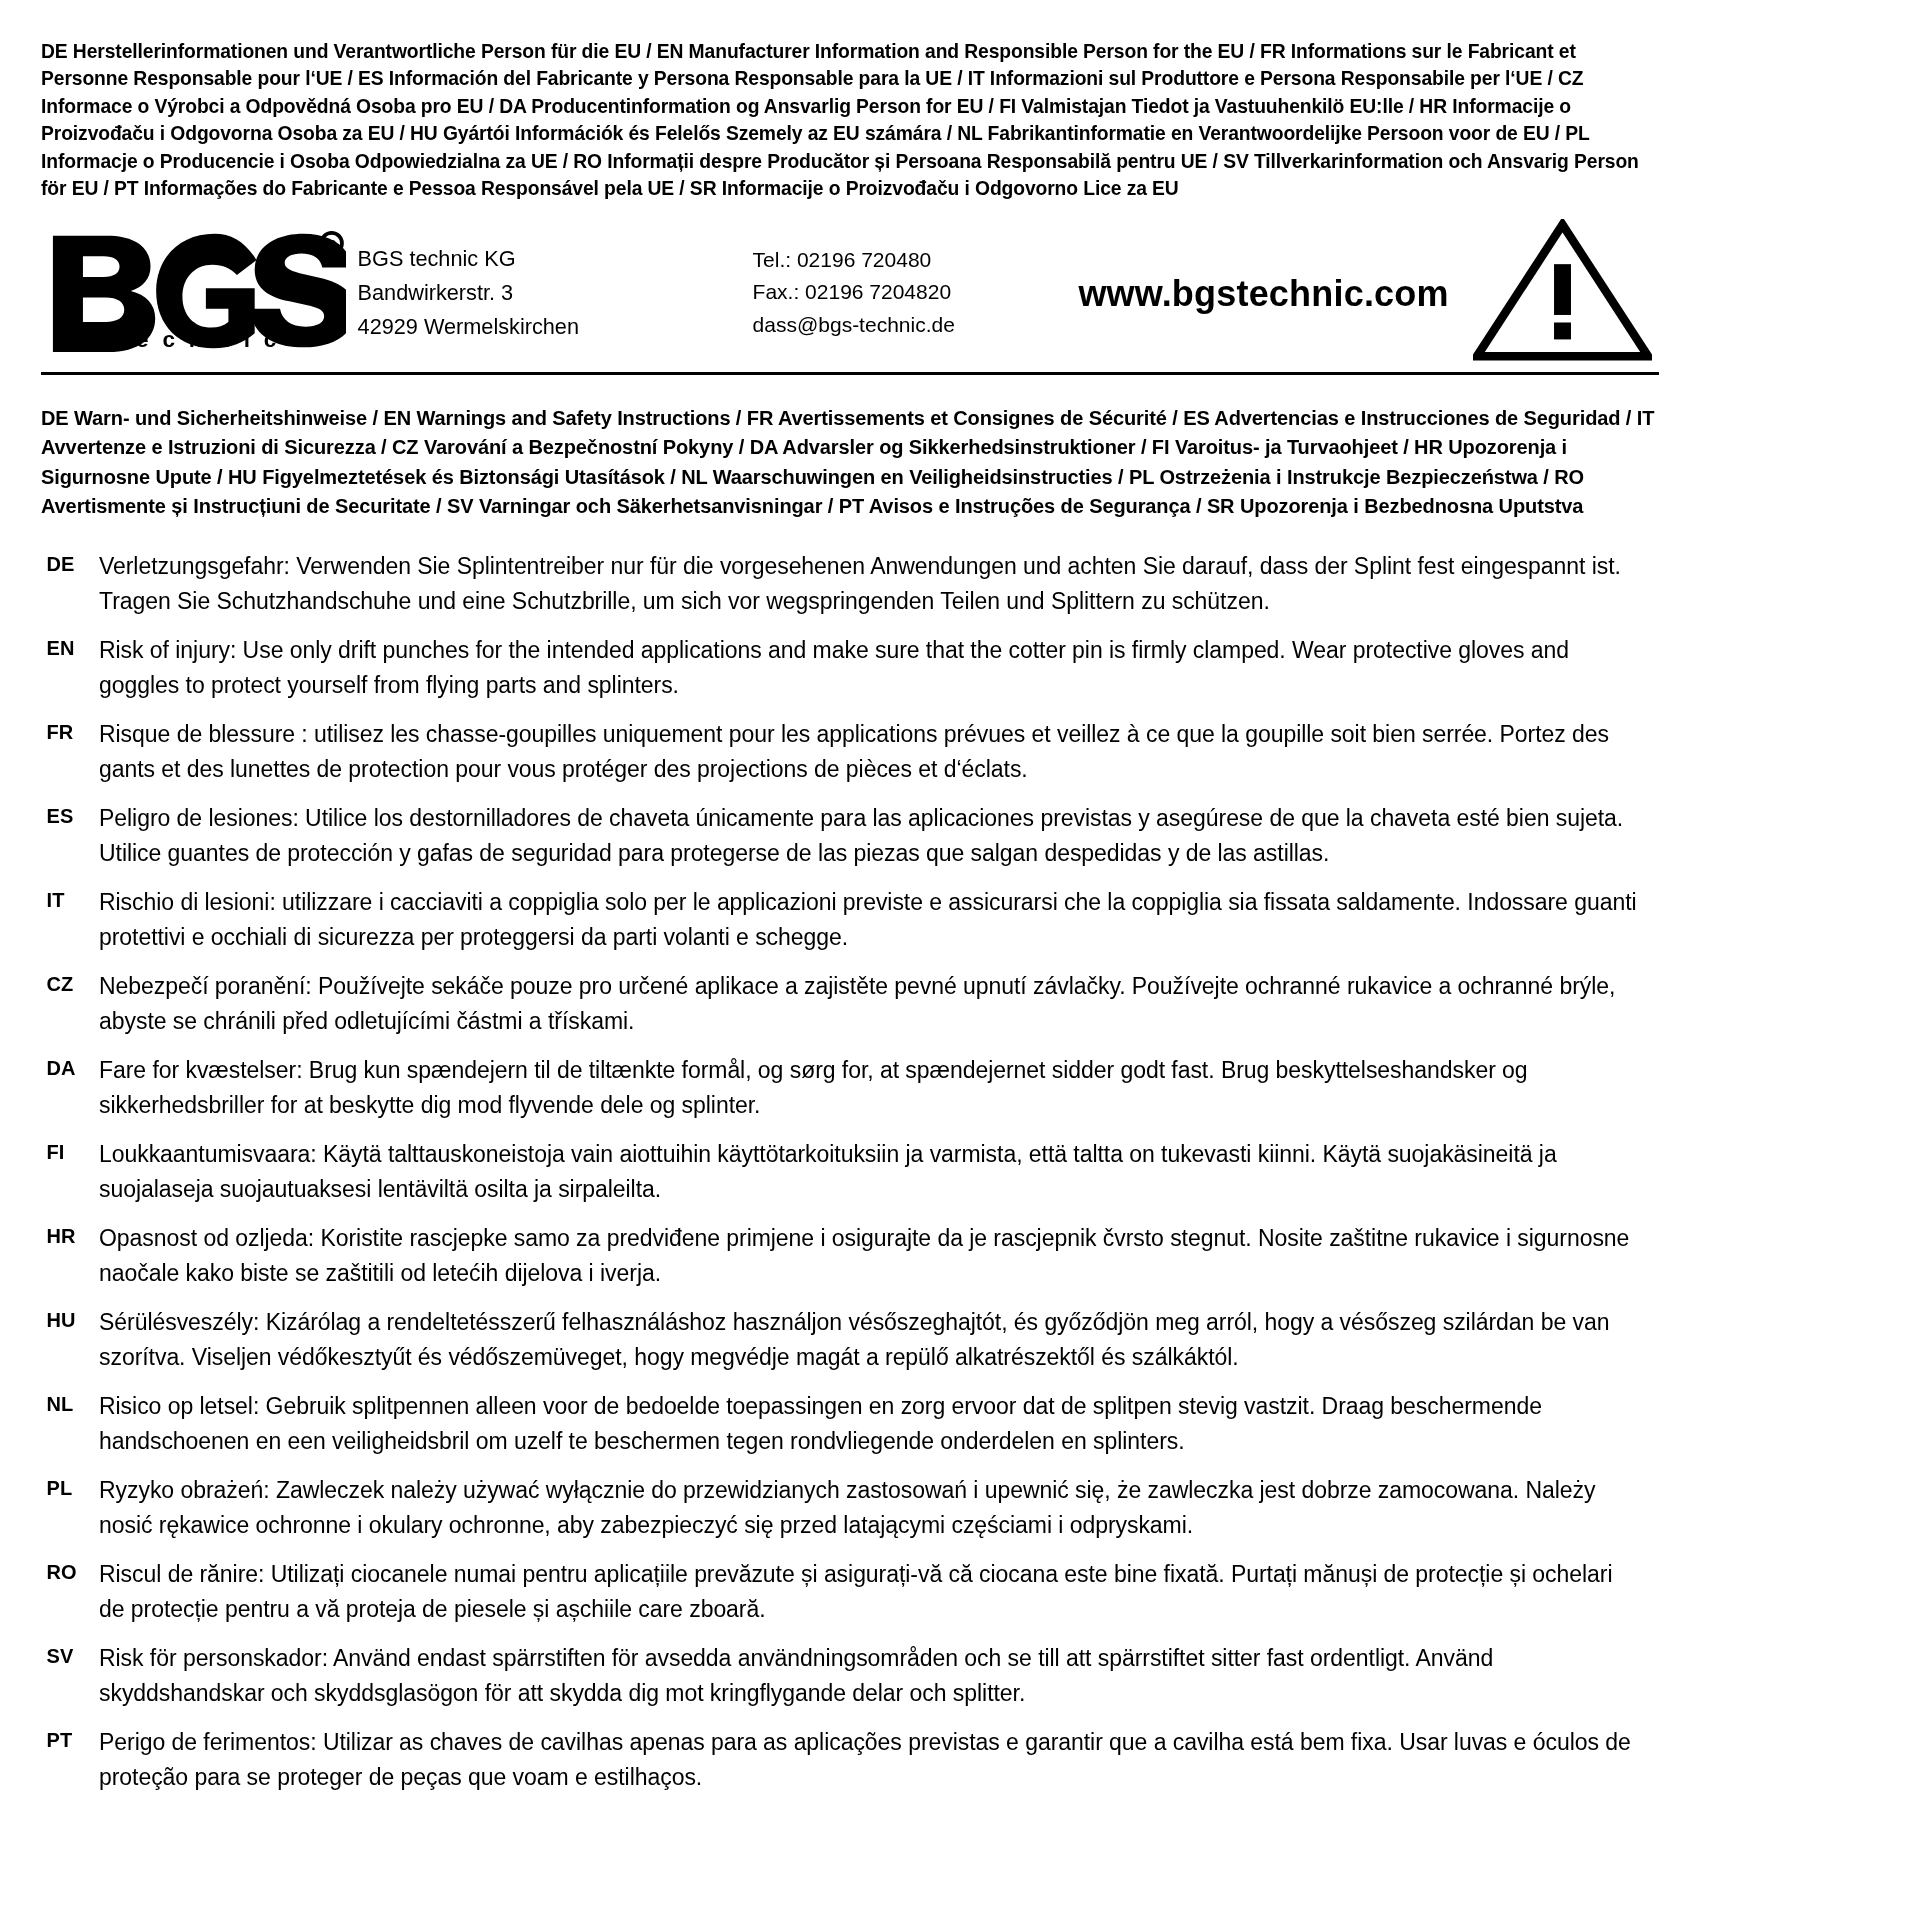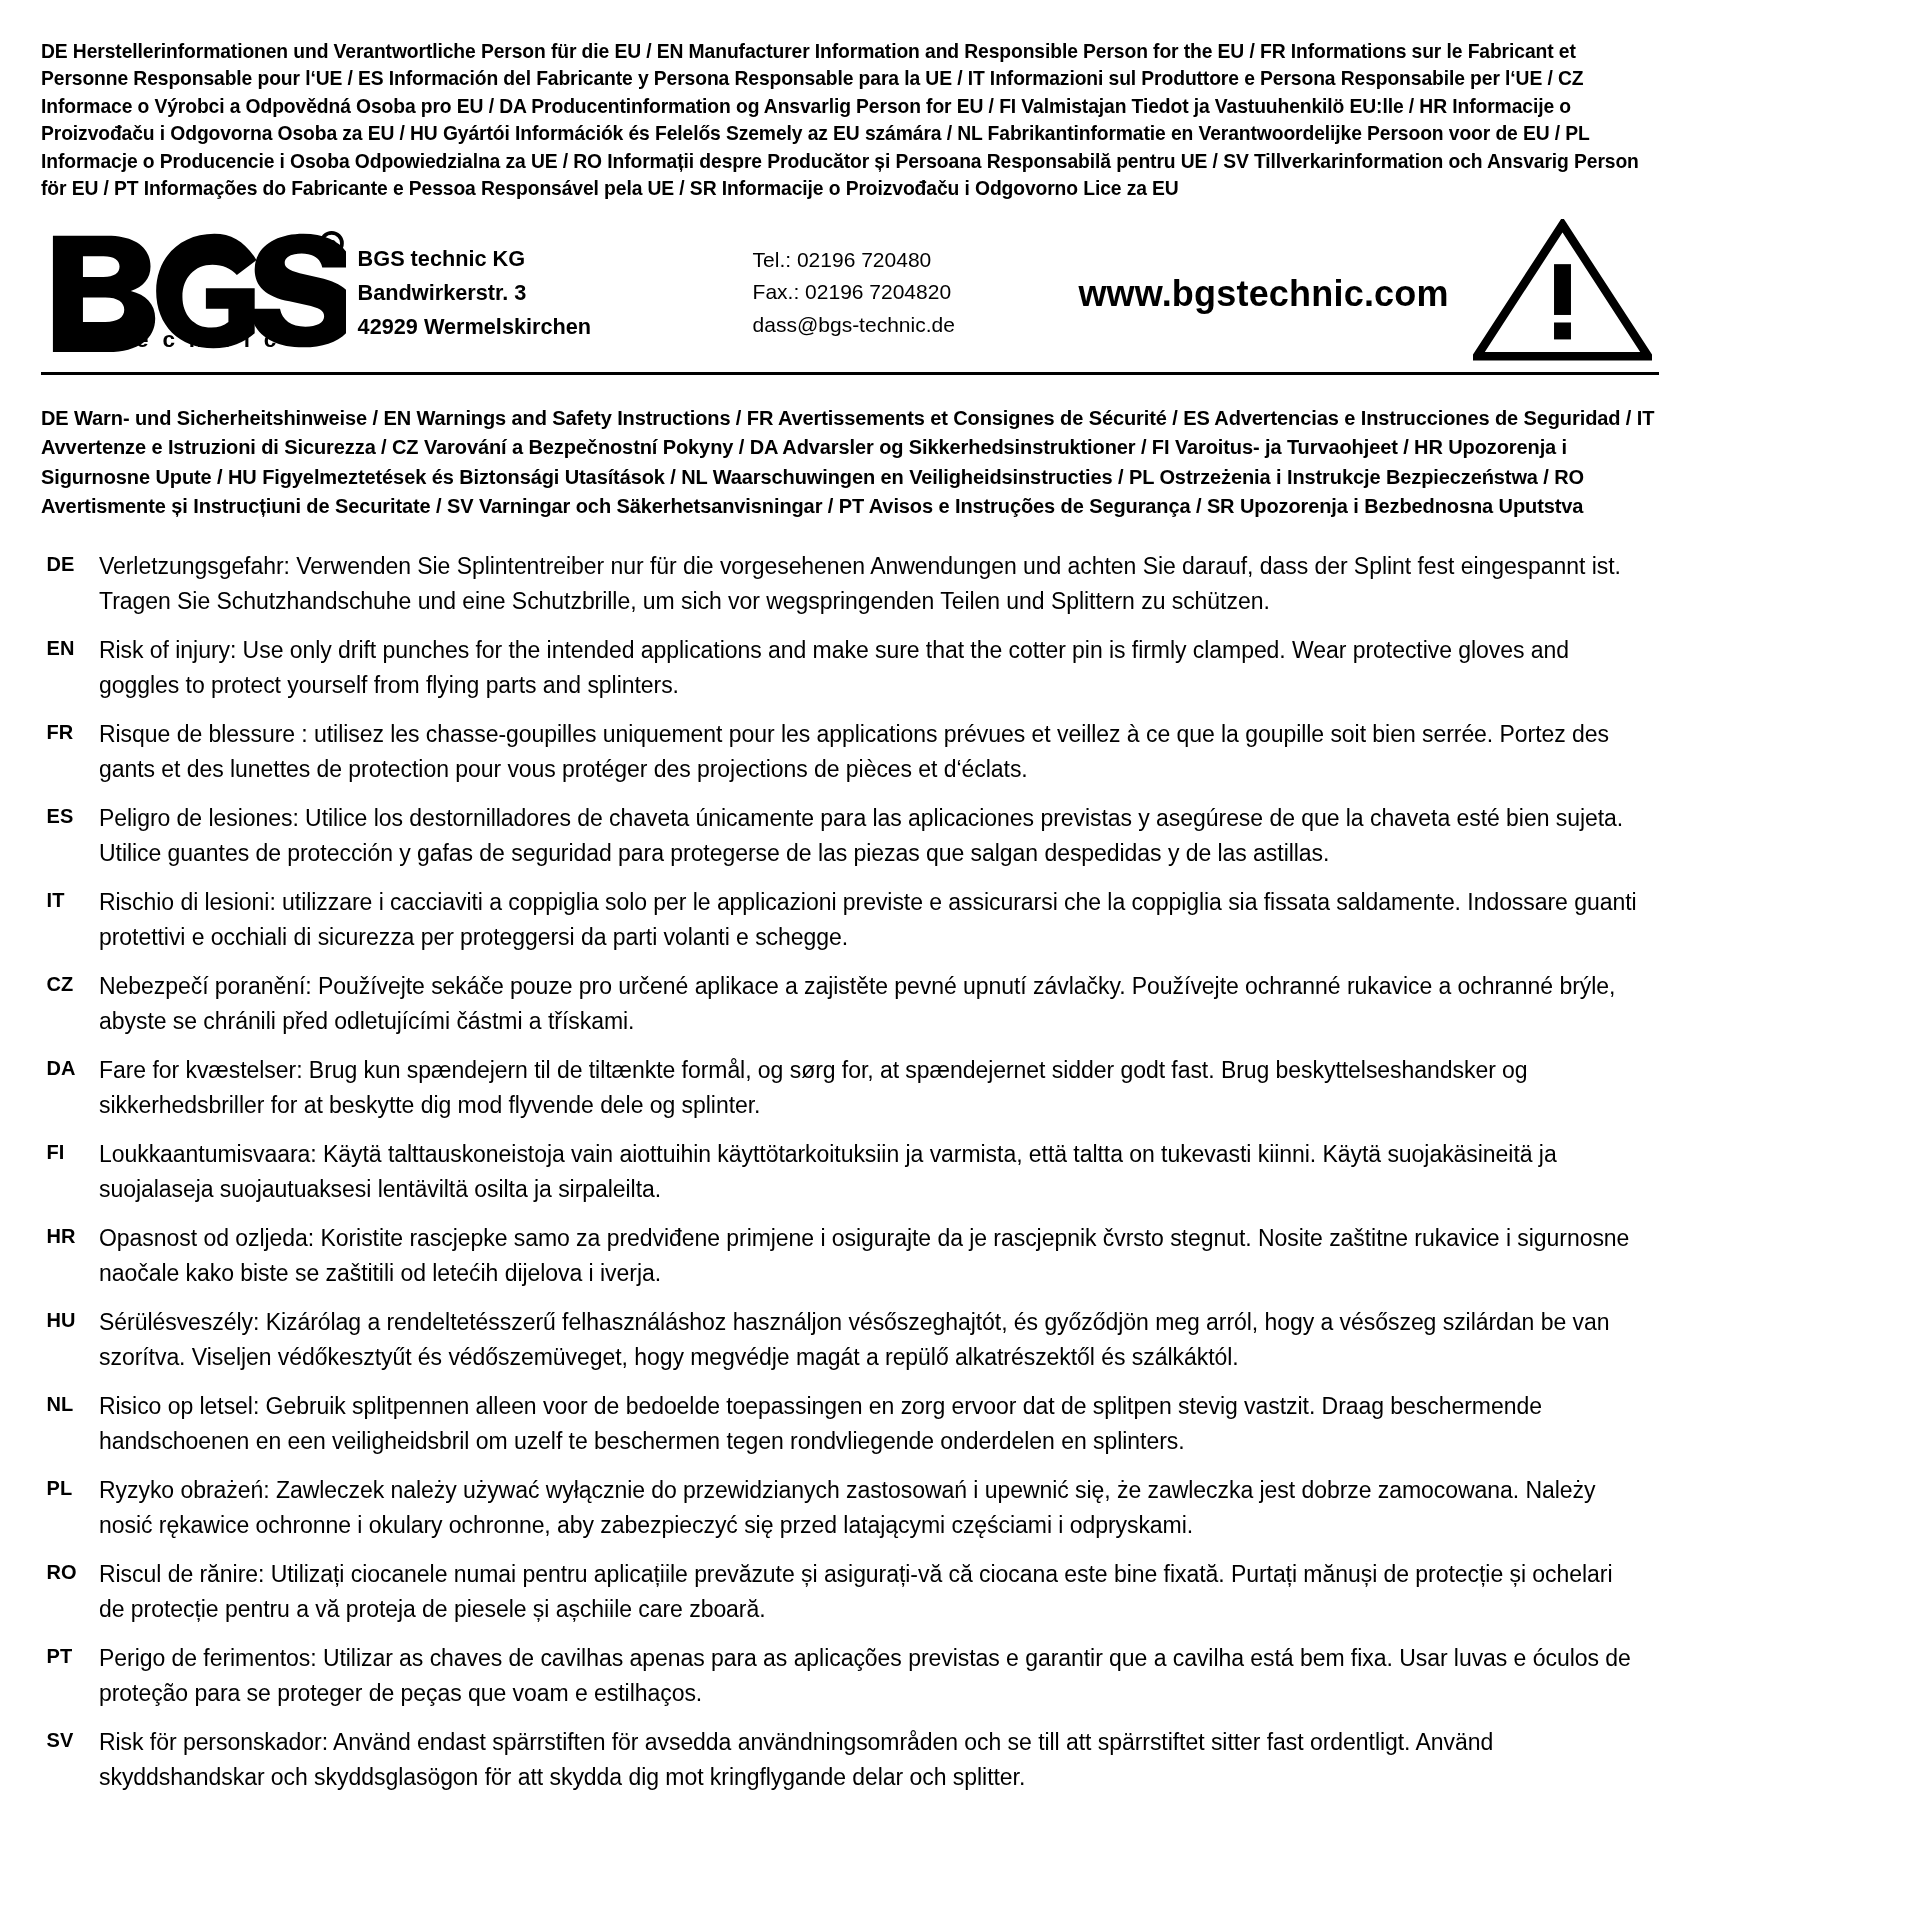--- a/index.html
+++ b/index.html
@@ -45,21 +45,20 @@
     flex: 0 0 311px;
     padding-left: 5.6px;
   }
   .logo-svg { display: block; }
 
   .addr-block {
     flex: 0 0 395px;
     font-size: 21.7px;
     line-height: 1.55;
     padding-top: 3.8px;
-    font-weight: bold;
   }
   .contact-block {
     flex: 0 0 311px;
     font-size: 21px;
     line-height: 1.55;
     padding-top: 3.8px;
   }
   .web-block {
     flex: 1 1 auto;
     text-align: center;
@@ -224,25 +223,25 @@
       <div class="warn-code">PL</div>
       <div class="warn-text">Ryzyko obrażeń: Zawleczek należy używać wyłącznie do przewidzianych zastosowań i upewnić się, że zawleczka jest dobrze zamocowana. Należy nosić rękawice ochronne i okulary ochronne, aby zabezpieczyć się przed latającymi częściami i odpryskami.</div>
     </div>
 
     <div class="warn-row">
       <div class="warn-code">RO</div>
       <div class="warn-text">Riscul de rănire: Utilizați ciocanele numai pentru aplicațiile prevăzute și asigurați-vă că ciocana este bine fixată. Purtați mănuși de protecție și ochelari de protecție pentru a vă proteja de piesele și așchiile care zboară.</div>
     </div>
 
     <div class="warn-row">
+      <div class="warn-code">SV</div>
+      <div class="warn-text">Risk för personskador: Använd endast spärrstiften för avsedda användningsområden och se till att spärrstiftet sitter fast ordentligt. Använd skyddshandskar och skyddsglasögon för att skydda dig mot kringflygande delar och splitter.</div>
+    </div>
+
+    <div class="warn-row">
       <div class="warn-code">PT</div>
       <div class="warn-text">Perigo de ferimentos: Utilizar as chaves de cavilhas apenas para as aplicações previstas e garantir que a cavilha está bem fixa. Usar luvas e óculos de proteção para se proteger de peças que voam e estilhaços.</div>
     </div>
 
-    <div class="warn-row">
-      <div class="warn-code">SV</div>
-      <div class="warn-text">Risk för personskador: Använd endast spärrstiften för avsedda användningsområden och se till att spärrstiftet sitter fast ordentligt. Använd skyddshandskar och skyddsglasögon för att skydda dig mot kringflygande delar och splitter.</div>
-    </div>
-
 
   </div>
 </div>
 
 
 </body></html>

